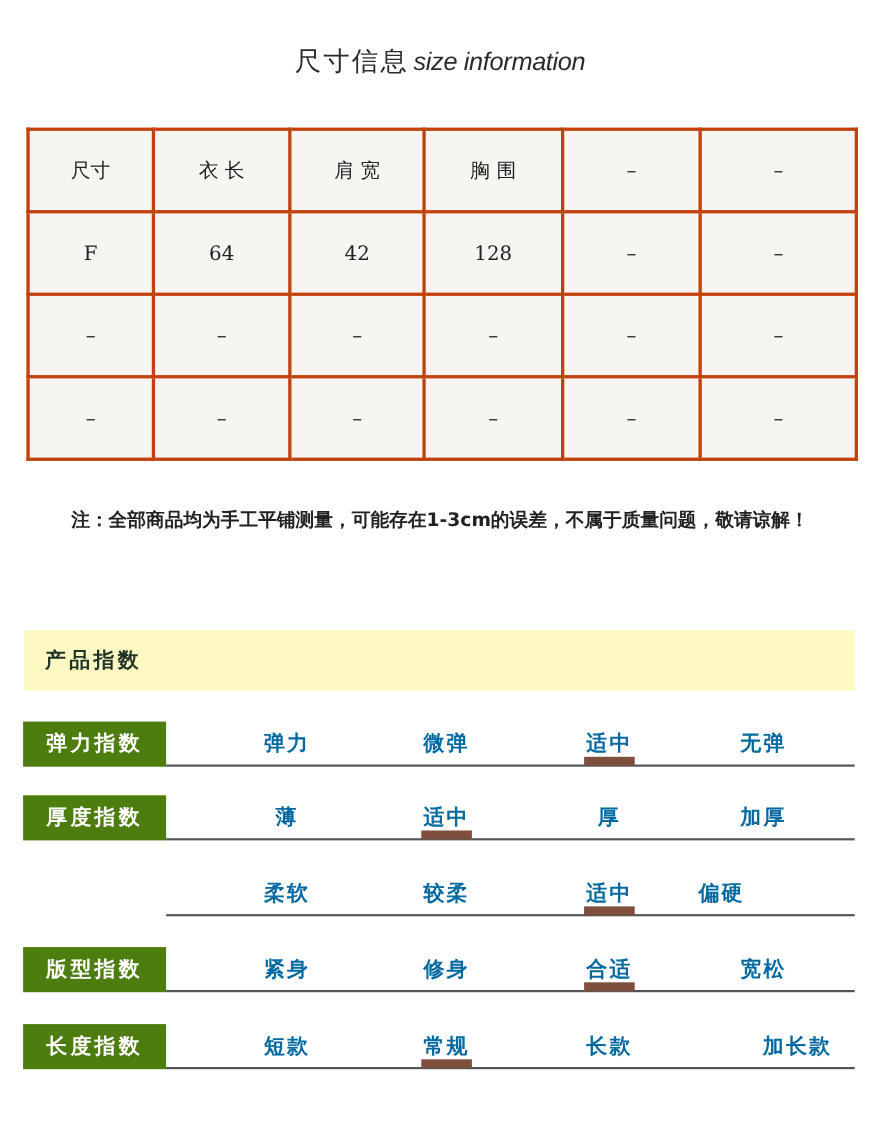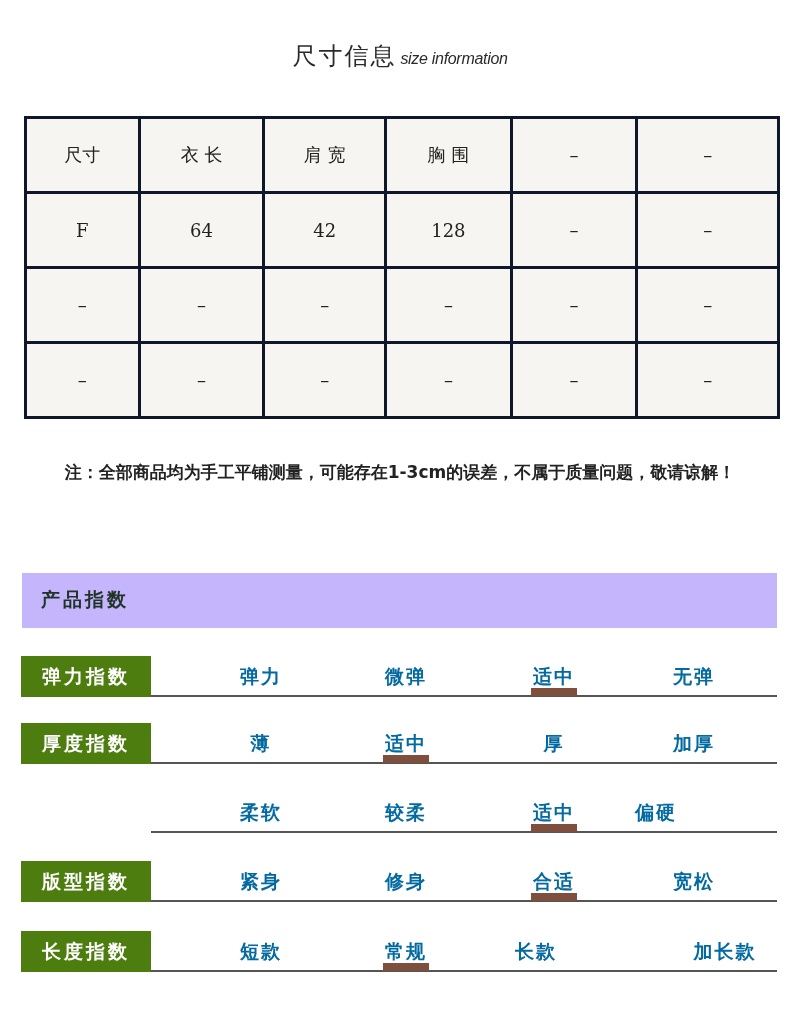--- a/index.html
+++ b/index.html
@@ -1,33 +1,33 @@
 <!DOCTYPE html>
 <html><head>
 <meta charset="utf-8">
 <style>
   * { margin: 0; padding: 0; box-sizing: border-box; }
   html, body { width: 800px; height: 1027px; background: #ffffff; overflow: hidden; }
   body { position: relative; font-family: "DejaVu Sans", "Liberation Sans", sans-serif; }
 
   .title { position: absolute; top: 40px; left: 0; width: 800px; text-align: center; color: #2a2a2a; }
   .title .cn { font-family: "DejaVu Serif", "Liberation Serif", serif; font-size: 24px; letter-spacing: 2px; }
-  .title .en { font-family: "Liberation Sans", sans-serif; font-style: italic; font-size: 16px; margin-left: 4px; letter-spacing: -0.3px; }
+  .title .en { font-family: "Liberation Sans", sans-serif; font-style: italic; font-size: 23px; margin-left: 4px; letter-spacing: -0.3px; }
 
   table.size { position: absolute; top: 116px; left: 24px; width: 756px; height: 301px;
     border-collapse: collapse; background: #f6f5f2; }
-  table.size td { border: 3px solid #0f172a; text-align: center; vertical-align: middle;
+  table.size td { border: 3px solid #c2410c; text-align: center; vertical-align: middle;
     font-family: "DejaVu Serif", "Liberation Serif", serif; font-size: 18px; color: #222; }
   table.size tr { height: 75px; }
 
   .note { position: absolute; top: 461px; left: 0; width: 800px; text-align: center;
     font-size: 17px; font-weight: bold; color: #222; }
 
   .index-header { position: absolute; top: 573px; left: 22px; width: 755px; height: 55px;
-    background: #c4b5fd; }
+    background: #fef9c3; }
   .index-header span { position: absolute; left: 19px; top: 14px; font-size: 19px; font-weight: bold;
     color: #1f3327; letter-spacing: 3px; }
 
   .idx-row { position: absolute; left: 21px; width: 756px; height: 41px; }
   .idx-row .label { position: absolute; left: 0; top: 0; width: 130px; height: 41px; background: #4d7c0f;
     color: #fff; font-size: 19px; font-weight: bold; line-height: 41px; text-align: center; letter-spacing: 3px; }
   .idx-row .baseline { position: absolute; left: 130px; right: 0; bottom: 0; height: 2px; background: #555; }
   .idx-row .opt { position: absolute; top: 0; height: 41px; line-height: 40px; font-size: 19px; font-weight: bold;
     color: #0369a1; text-align: center; transform: translateX(-50%); white-space: nowrap; letter-spacing: 2px; }
   .idx-row .opt.sel .bar { position: absolute; left: -2px; right: -2px; bottom: 1px; height: 8px; background: #7f4f3e; }
@@ -112,16 +112,16 @@
       <div class="opt" style="left: 240px;"><span>紧身</span></div>
       <div class="opt" style="left: 385px;"><span>修身</span></div>
       <div class="opt sel" style="left: 533px;"><span>合适</span><div class="bar"></div></div>
       <div class="opt" style="left: 673px;"><span>宽松</span></div>
     </div>
     <div class="idx-row" style="top: 931px;">
       <div class="label">长度指数</div>
       <div class="baseline"></div>
       <div class="opt" style="left: 240px;"><span>短款</span></div>
       <div class="opt sel" style="left: 385px;"><span>常规</span><div class="bar"></div></div>
-      <div class="opt" style="left: 515px;"><span>长款</span></div>
+      <div class="opt" style="left: 533px;"><span>长款</span></div>
       <div class="opt" style="left: 704px;"><span>加长款</span></div>
     </div>
   </div>
 
 </body></html>

